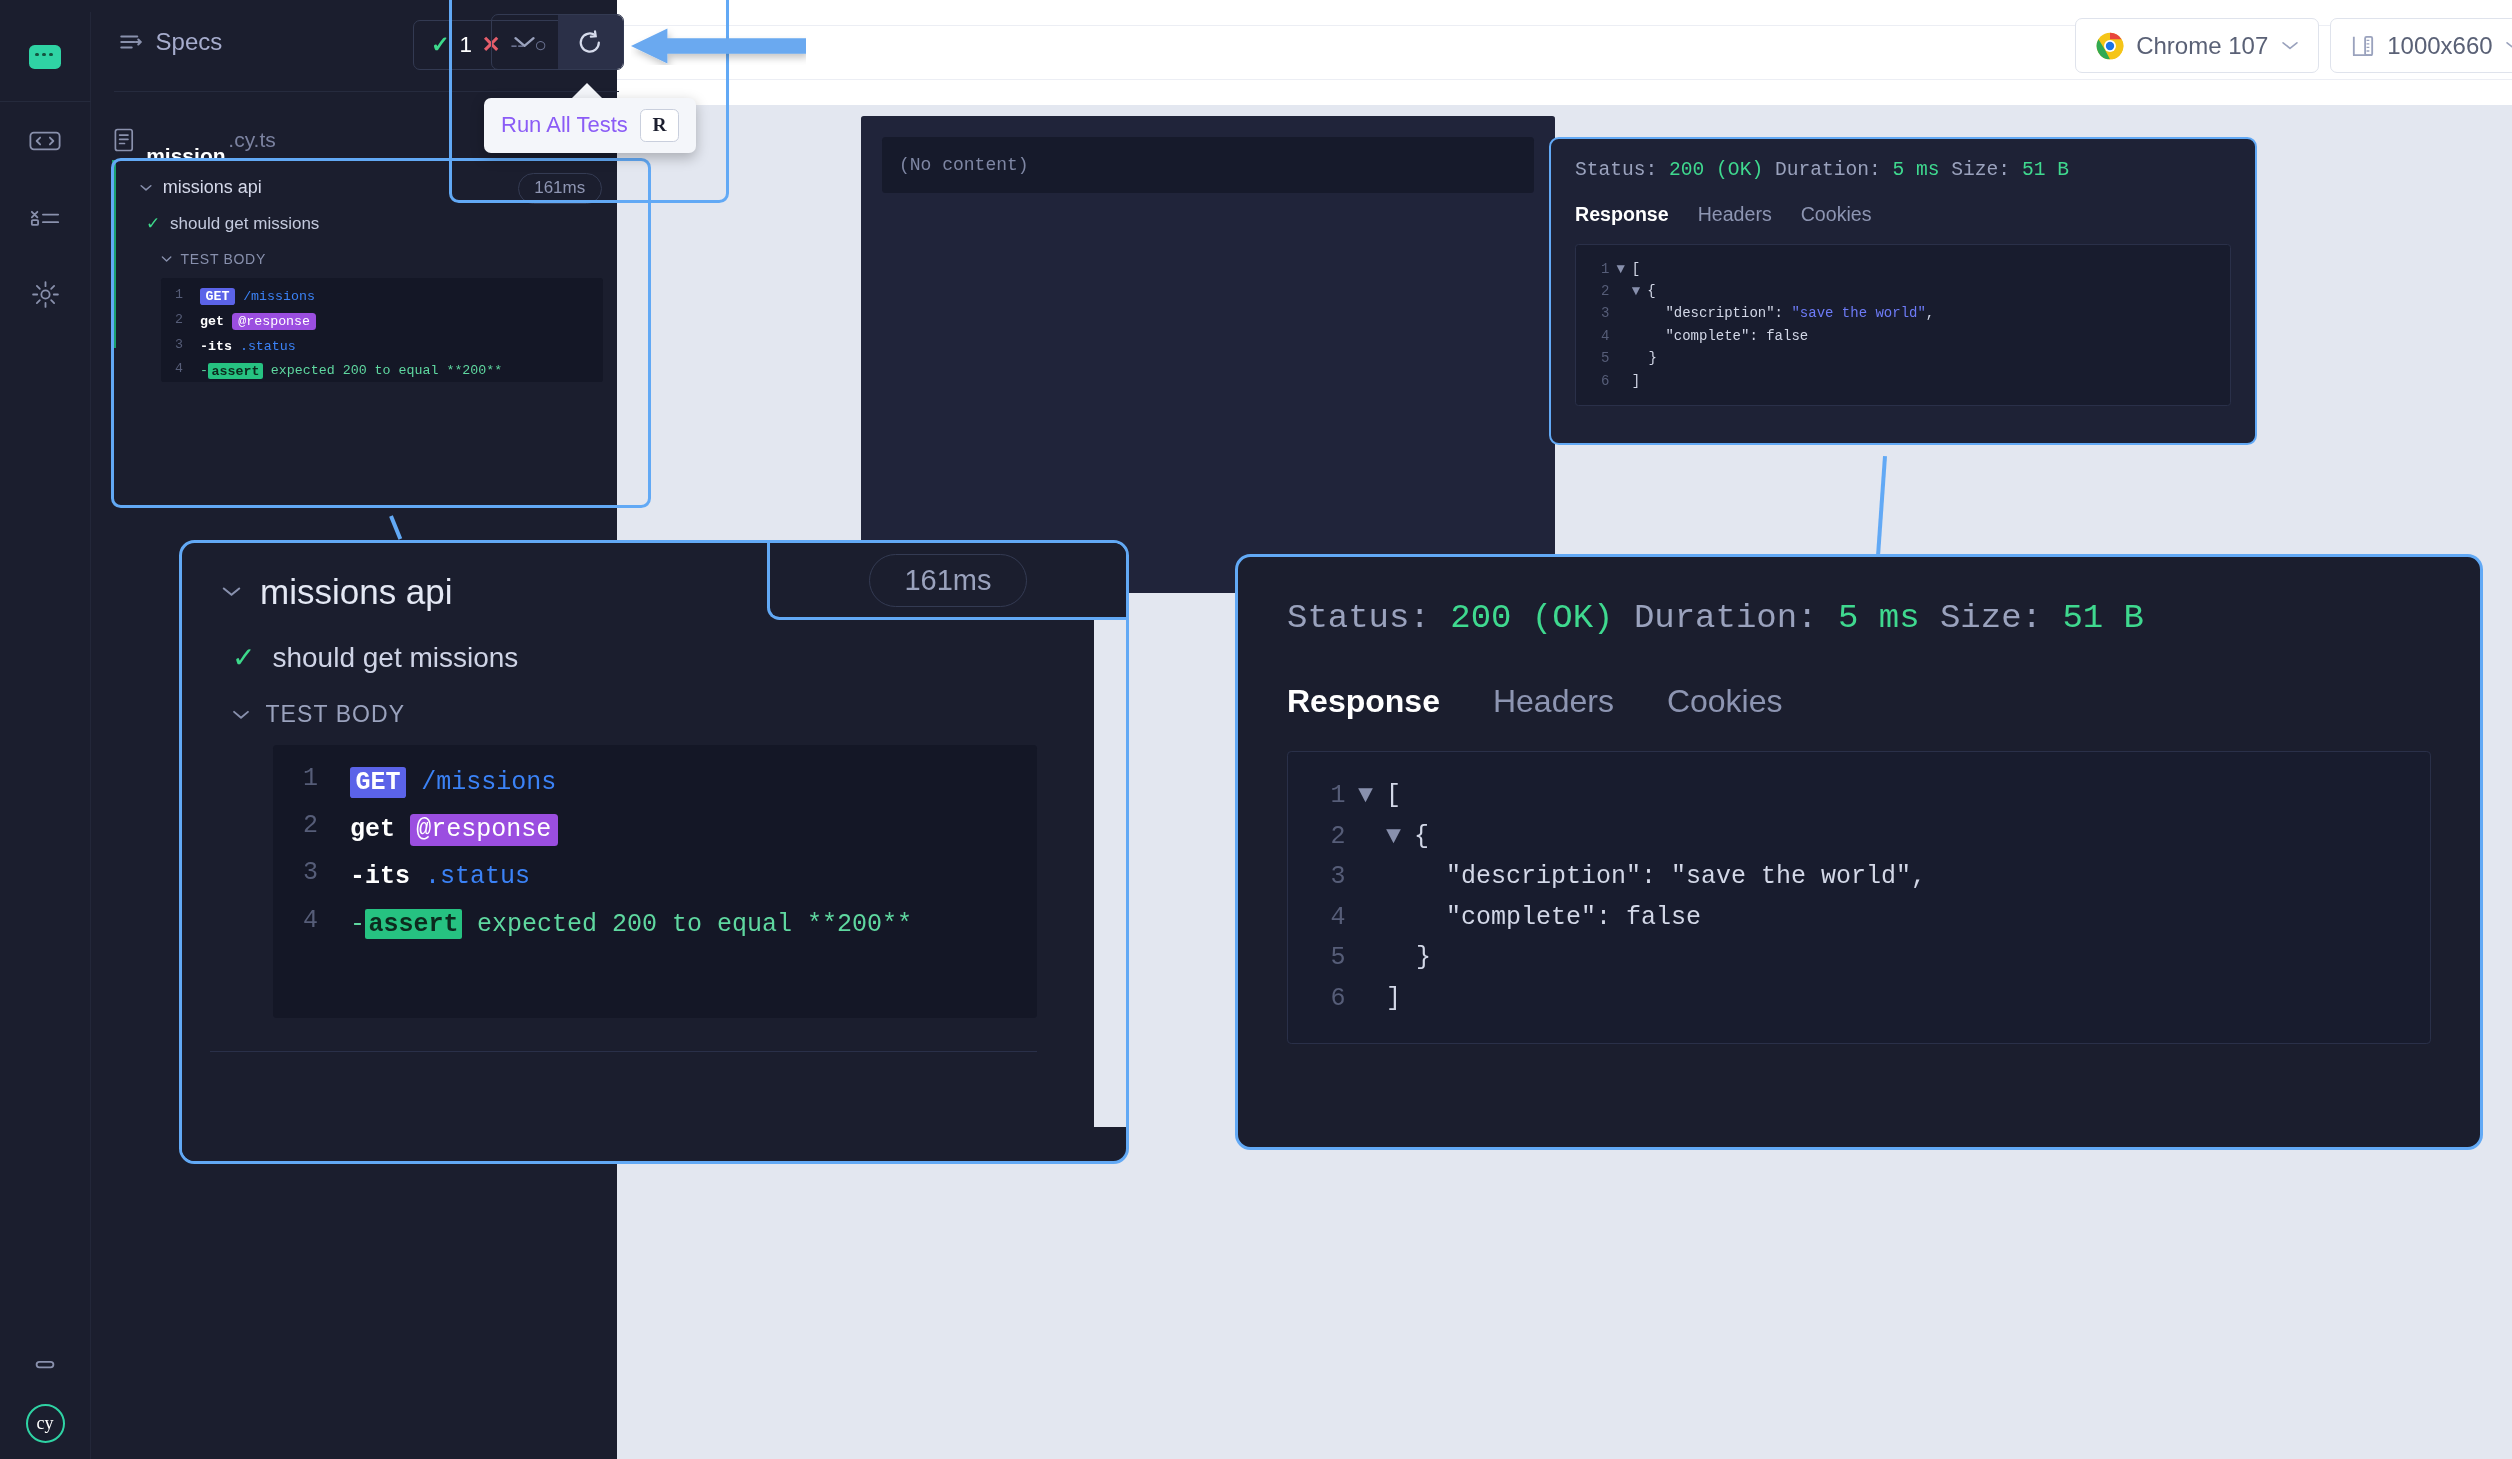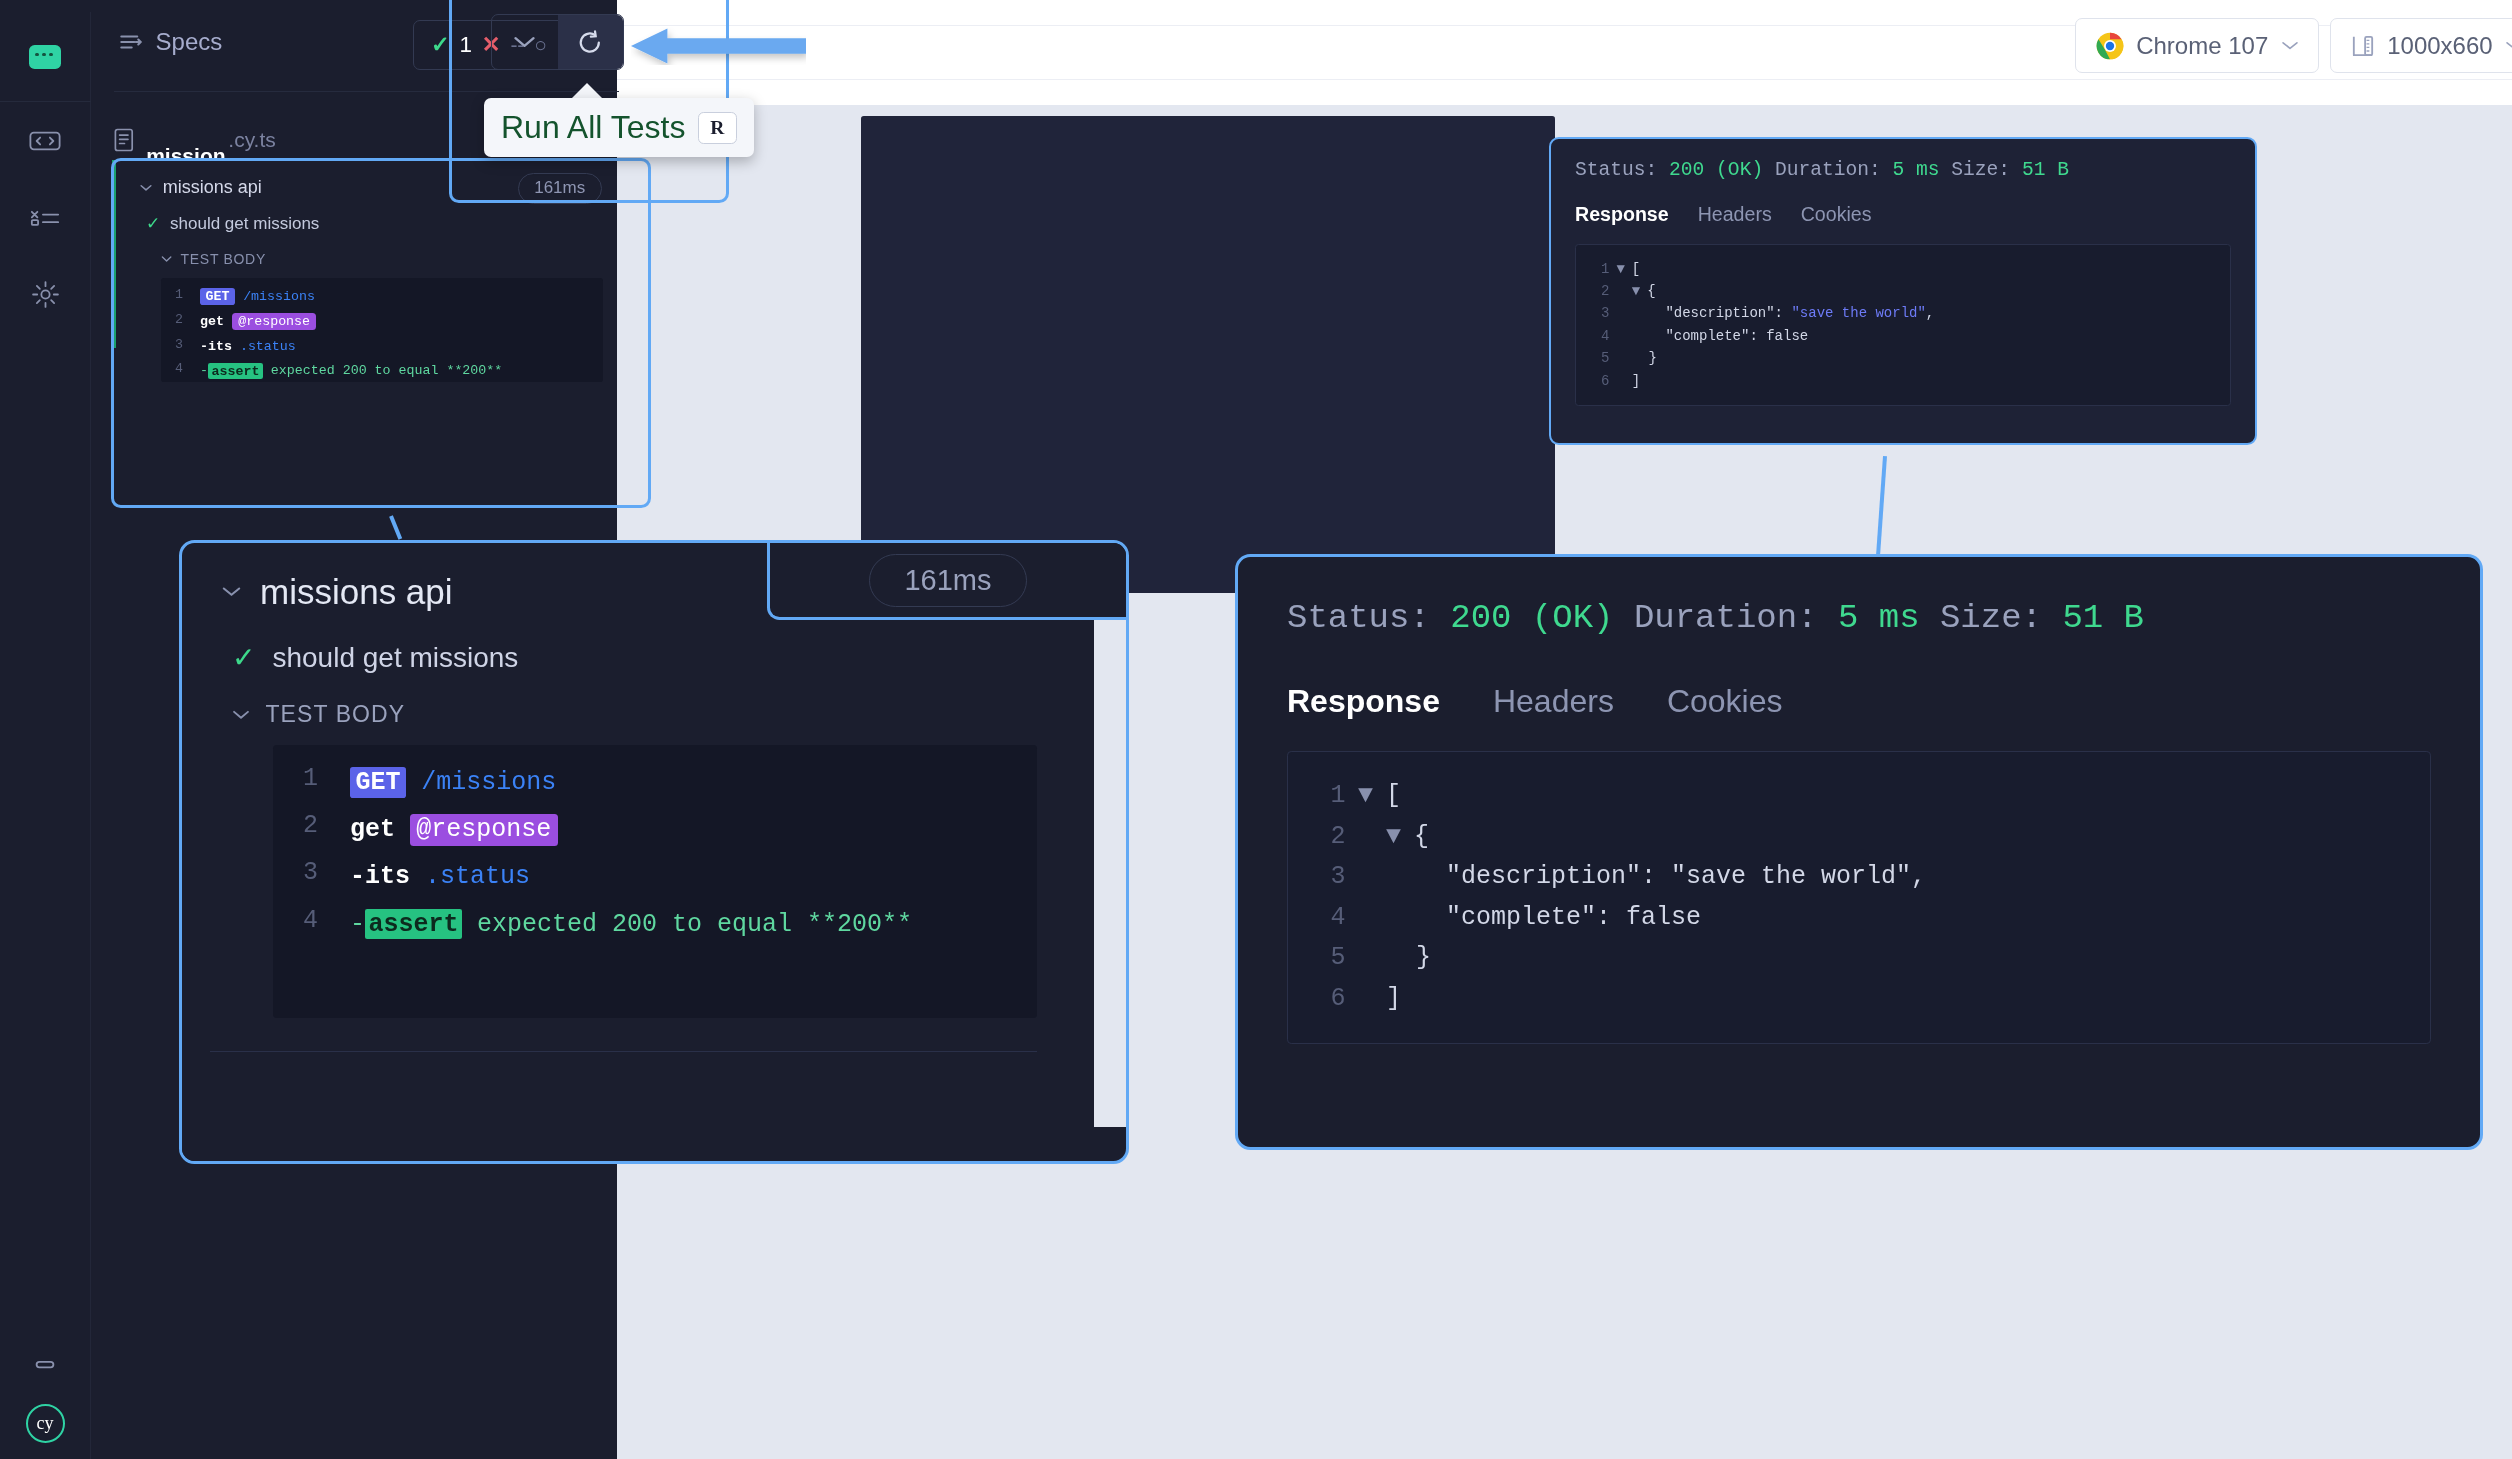--- a/index.html
+++ b/index.html
@@ -209,21 +209,21 @@
   .tw-chev{flex:1;display:flex;align-items:center;justify-content:center;color:#9aa2bd;}
   .tw-reload{flex:1;display:flex;align-items:center;justify-content:center;color:#d6dbec;background:#2b3048;}
 
   
   .tooltip{
     position:absolute; left:484px; top:98px;
     background:#f4f6fa; border-radius:7px; padding:11.2px 17px;
     display:flex;align-items:center;gap:12.6px;
     box-shadow:0 4.2px 12.6px rgba(0,0,0,.25);
   }
-  .tooltip .txt{font-size:32px;color:#14532d;text-align:right;}
+  .tooltip .txt{font-size:22px;color:#8b5cf6;text-align:right;}
   .tooltip .kbd{
     border:0.7px solid #c9cfdd;border-radius:5.6px;background:#fff;
     padding:4.2px 11.2px;font-size:19.6px;font-weight:bold;color:#1b1e2e;font-family:"Liberation Serif",serif;
   }
   .tooltip-arrow{
     position:absolute;left:569px;top:83px;width:0;height:0;
     border-left:18px solid transparent;border-right:18px solid transparent;border-bottom:18px solid #f4f6fa;
   }
 
   
@@ -375,20 +375,21 @@
         <span class="ctext"><span class="bold-cmd">-its</span> <span class="dim-arg">.status</span></span>
       </div>
       <div class="code-row">
         <span class="ln">4</span>
         <span class="ctext greenish">-<span class="pill-assert">assert</span> <span class="greenish">expected 200 to equal **200**</span></span>
       </div>
     </div>
   </div>
 
   <div class="req-panel">
+    <div class="req-bodybox">(No content)</div>
   </div>
 
   <div class="resp-small">
     <div class="resp-statline">
       <span>Status:</span>
       <b>200 (OK)</b>
       <span>Duration:</span>
       <b>5 ms</b>
       <span>Size:</span>
       <b>51 B</b>

